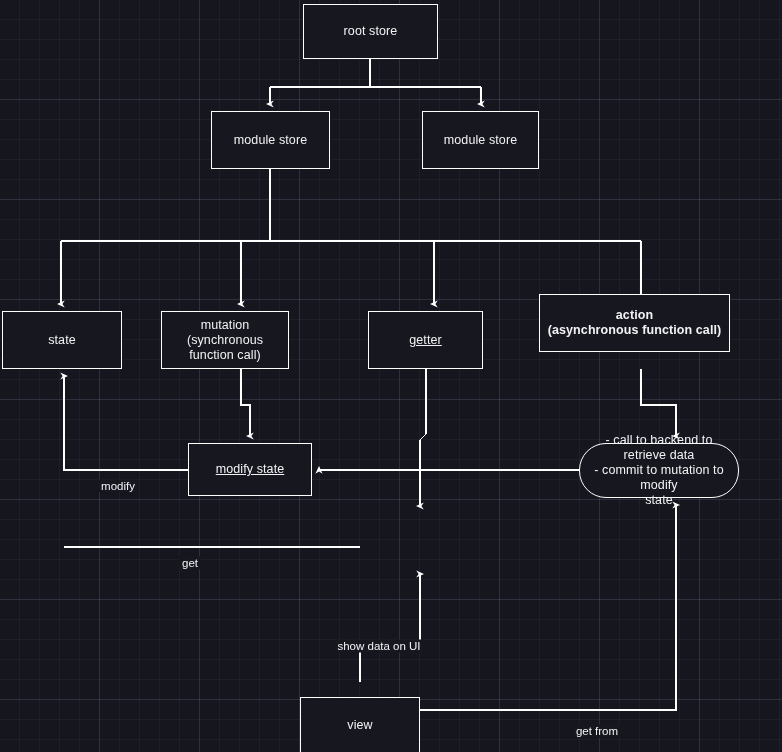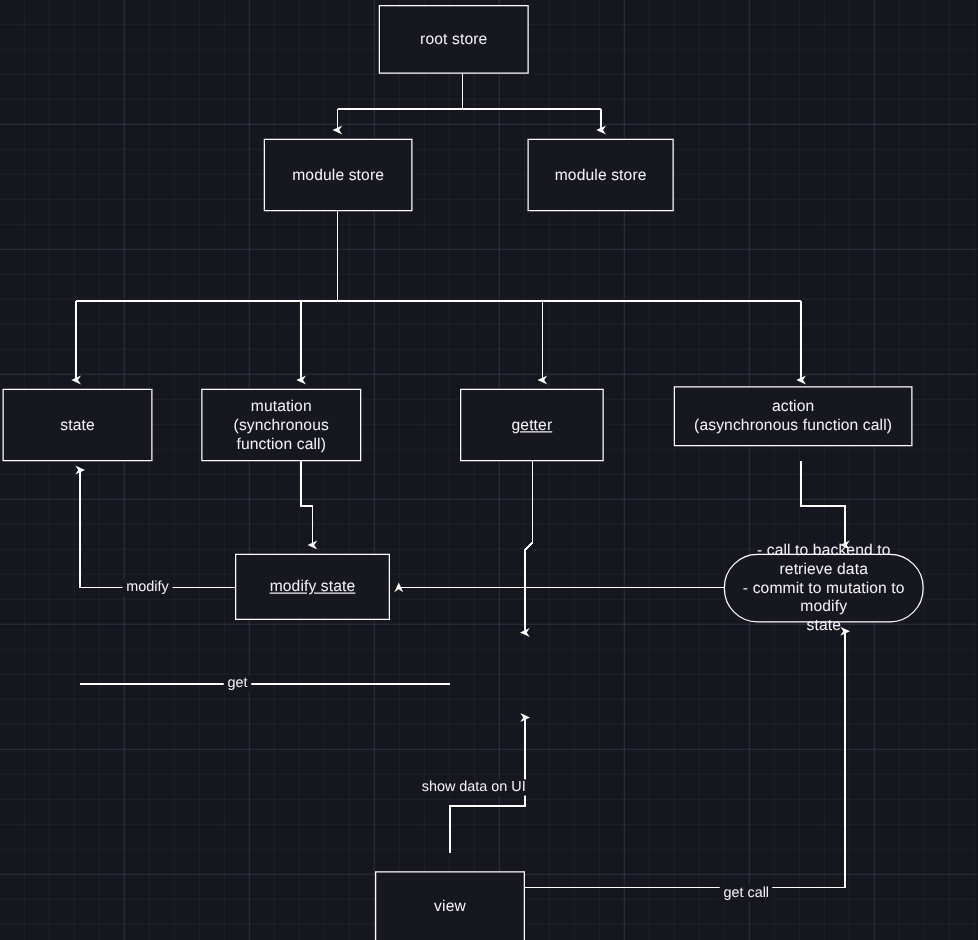--- a/index.html
+++ b/index.html
@@ -52,20 +52,21 @@
   }
   .edge-label {
     position: absolute;
     color: #f2f2f5;
     font-size: 11.5px;
     line-height: 13px;
     background: #17171f;
     padding: 0 3px;
     white-space: nowrap;
     transform: translate(-50%, -50%);
+    margin-top: 16px;
   }
 </style>
 </head>
 <body>
 
 <div id="canvas">
 
   <svg id="wires" viewBox="0 0 782 752" width="782" height="752">
     <defs>
       <marker id="arrow" markerWidth="9" markerHeight="9" refX="4.2" refY="4.4" orient="auto" markerUnits="userSpaceOnUse">
@@ -101,46 +102,46 @@
       <path d="M188,470 L64,470 L64,376" marker-end="url(#arrow)"></path>
 
       <path d="M360,547 L64,547"></path>
 
       <path d="M360,682 L360,645 L420,645 L420,574" marker-end="url(#arrow)"></path>
 
       <path d="M420,710 L676,710 L676,505" marker-end="url(#arrow)"></path>
     </g>
   </svg>
 
-  <div class="node" style="left:303px;top:4px;width:120px;height:55px;">root store</div>
+  <div class="node" style="left:303px;top:4px;width:135px;height:55px;">root store</div>
 
   <div class="node" style="left:211px;top:111px;width:119px;height:58px;">module store</div>
 
   <div class="node" style="left:422px;top:111px;width:117px;height:58px;">module store</div>
 
   <div class="node" style="left:2px;top:311px;width:120px;height:58px;">state</div>
 
   <div class="node" style="left:161px;top:311px;width:128px;height:58px;">mutation
 (synchronous function call)</div>
 
   <div class="node" style="left:368px;top:311px;width:115px;height:58px;text-decoration:underline;">getter</div>
 
-  <div class="node" style="left:539px;top:309px;width:191px;height:48px;">action
+  <div class="node" style="left:539px;top:294px;width:191px;height:58px;font-weight:bold;">action
 (asynchronous function call)</div>
 
   <div class="node" style="left:188px;top:443px;width:124px;height:53px;text-decoration:underline;">modify state</div>
 
   <div class="node" style="left:579px;top:443px;width:160px;height:55px;border-radius:27px;">- call to backend to retrieve data
 - commit to mutation to modify
 state</div>
 
 
   <div class="node" style="left:300px;top:697px;width:120px;height:57px;">view</div>
 
   <div class="edge-label" style="left:118px;top:470px;">modify</div>
 
   <div class="edge-label" style="left:190px;top:547px;">get</div>
 
   <div class="edge-label" style="left:379px;top:630px;">show data on UI</div>
 
-  <div class="edge-label" style="left:597px;top:715px;">get call</div>
+  <div class="edge-label" style="left:597px;top:715px;">get from</div>
 
 </div>
 
 </body></html>

